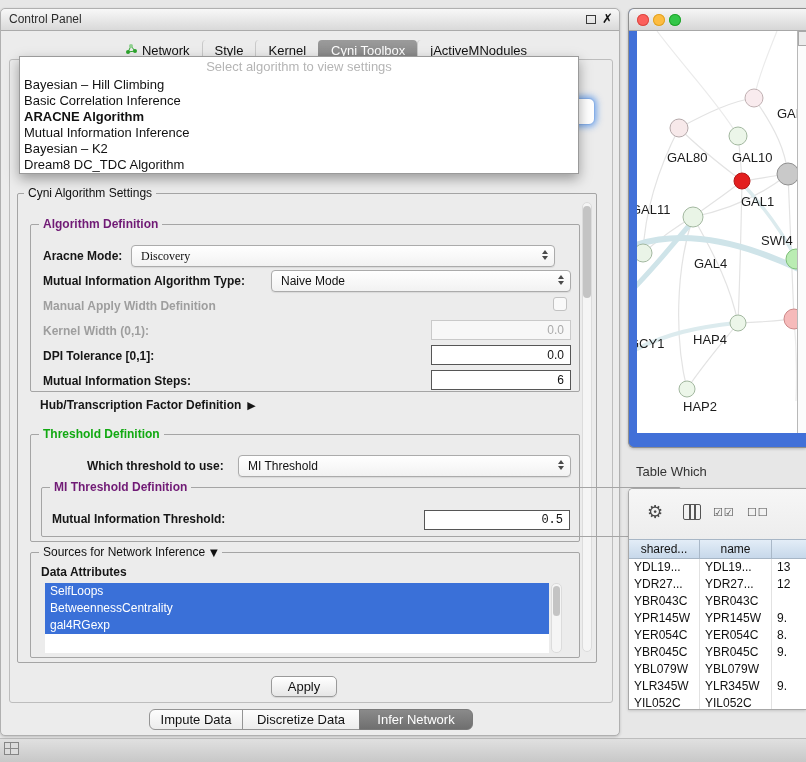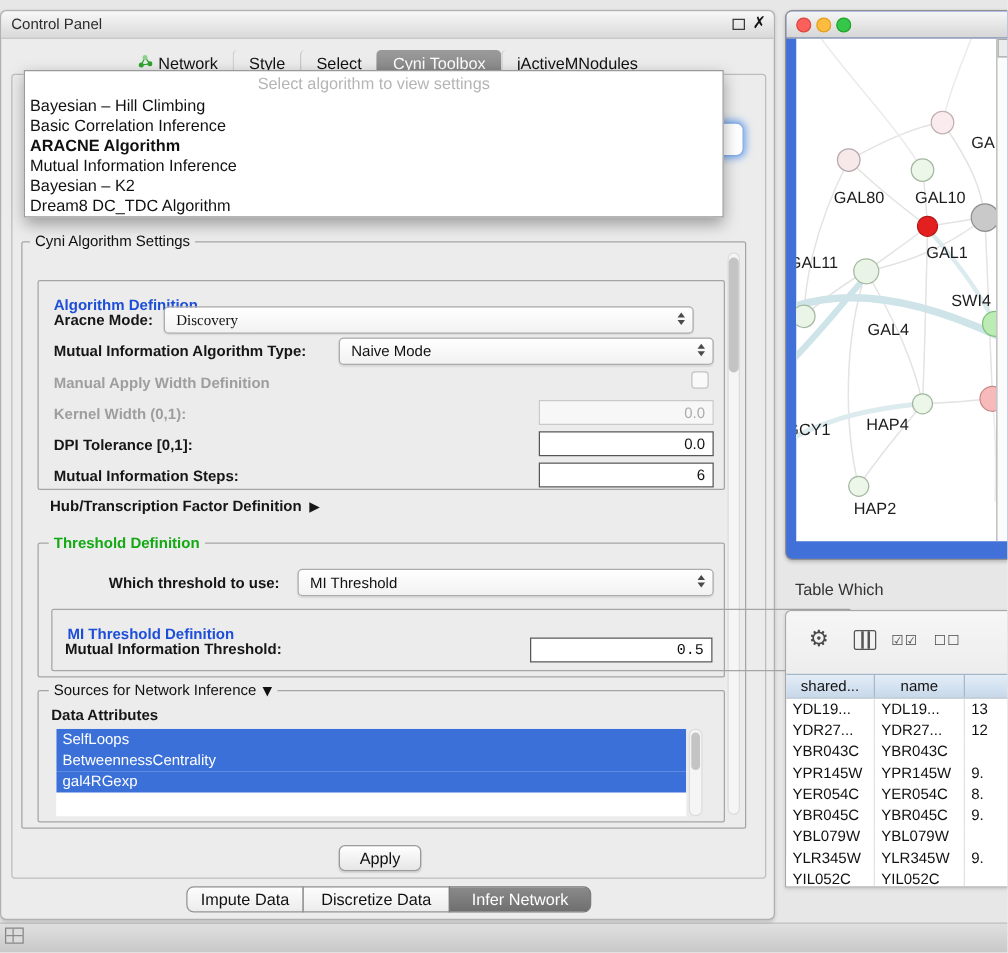--- a/index.html
+++ b/index.html
@@ -26,21 +26,21 @@
     box-shadow:0 1px 3px rgba(0,0,0,.18); }
   .cp-titlebar { position:absolute; left:0; top:0; width:100%; height:22px;
     background:linear-gradient(#f8f8f8,#d9d9d9); border-bottom:1px solid #aaa;
     border-radius:5px 5px 0 0; }
   .cp-title { font-size:12px; color:#2d2d2d; line-height:21px; padding-left:8px; }
   .float-btn { position:absolute; right:23px; top:6px; width:10px; height:9px;
     border:1.5px solid #3a3a3a; background:transparent; }
   .close-btn { position:absolute; right:6px; top:2px; font-size:13px; font-weight:bold;
     color:#111; font-family:"DejaVu Sans", sans-serif; }
 
-  .cp-tabs { position:absolute; left:0; top:28px; width:100%; height:26px;
+  .cp-tabs { position:absolute; left:16px; top:28px; width:100%; height:26px;
     display:flex; justify-content:center; align-items:center; font-size:13px; }
   .cp-tab { padding:3px 12px; display:flex; align-items:center; gap:5px;
     border-radius:4px; color:#111; white-space:nowrap; }
   .cp-tab:not(:first-child) { border-left:1px solid #c9c9c9; border-radius:4px; }
   .cp-tab.active { background:linear-gradient(#9b9b9b,#848484); color:#fff; border-color:transparent; }
 
   .content-frame { position:absolute; left:8px; top:50px; width:604px; height:644px;
     border:1px solid #bdbdbd; border-radius:3px; background:#ececec; }
 
   
@@ -53,21 +53,21 @@
     background:#fff; border:1px solid #9a9a9a; box-shadow:0 5px 12px rgba(0,0,0,.35);
     z-index:40; font-size:13px; }
   .popup-placeholder { height:20px; line-height:20px; text-align:center; color:#b5b5b5; }
   .popup-item { height:16px; line-height:16px; padding-left:4px; color:#111; white-space:nowrap; }
   .popup-item.selected { font-weight:bold; }
 
   
   .group { position:absolute; border:1px solid #a5a5a5; border-radius:2px; }
   .legend { position:absolute; top:-8px; left:8px; background:#ececec; padding:0 4px;
     font-size:12px; white-space:nowrap; }
-  .legend.blue { color:#1d4ed8; font-weight:bold;margin-top:20px; }
+  .legend.blue { color:#701a75; font-weight:bold; }
   .legend.green { color:#12a912; font-weight:bold; }
 
   .flabel { position:absolute; font-size:12px; font-weight:bold; color:#161616; white-space:nowrap; }
   .flabel.disabled { color:#9e9e9e; }
 
   .combo { position:absolute; height:22px; background:linear-gradient(#ffffff,#f2f2f2);
     border:1px solid #ababab; border-radius:4px; box-shadow:0 1px 1px rgba(0,0,0,.08); }
   .combo-text { position:absolute; left:9px; top:3px; font-size:12px; color:#111; }
   .combo-arrows { position:absolute; right:5px; top:4px; width:9px; }
   .combo-arrows .up { display:block; width:0; height:0; margin:0 auto 2px;
@@ -185,21 +185,21 @@
             <circle cx="6" cy="3" r="2" fill="#8fd08f"></circle>
             <circle cx="10" cy="8" r="2" fill="#2da52d"></circle>
           </svg>
       </span>
       <span>Network</span>
     </div>
     <div class="cp-tab">
         <span>Style</span>
       </div>
     <div class="cp-tab">
-        <span>Select</span>
+        <span>Kernel</span>
       </div>
     <div class="cp-tab active">
         <span>Cyni Toolbox</span>
       </div>
     <div class="cp-tab">
         <span>jActiveMNodules</span>
       </div>
   </div>
 
   <div class="content-frame"></div>

